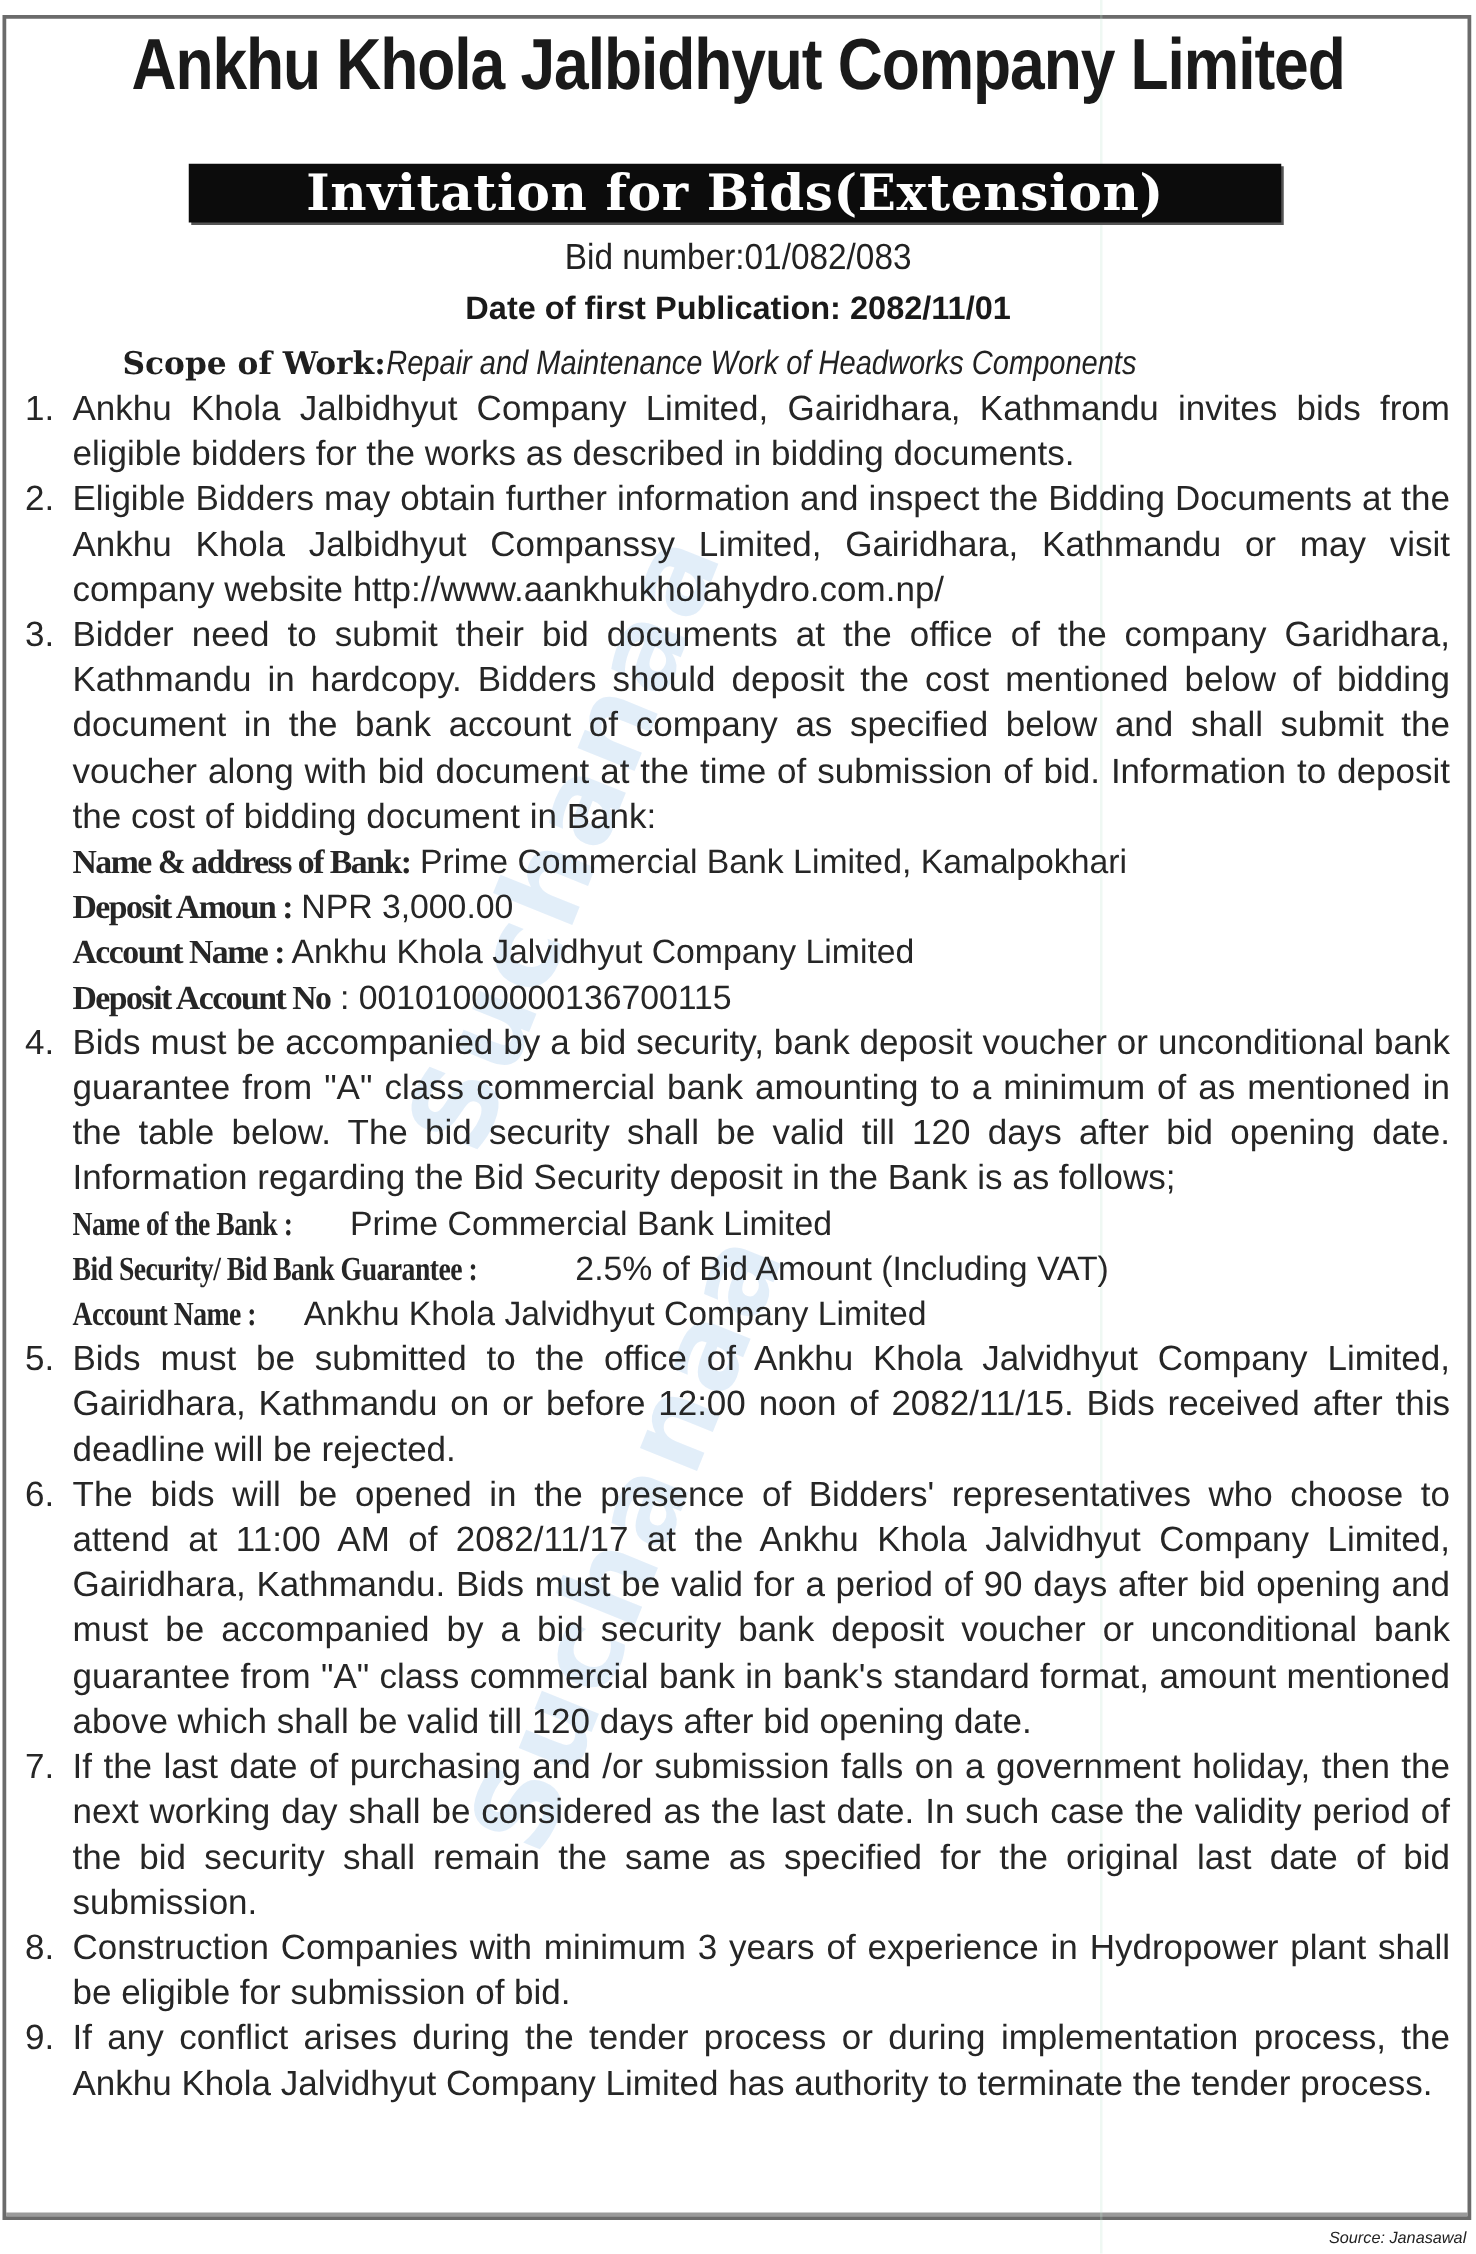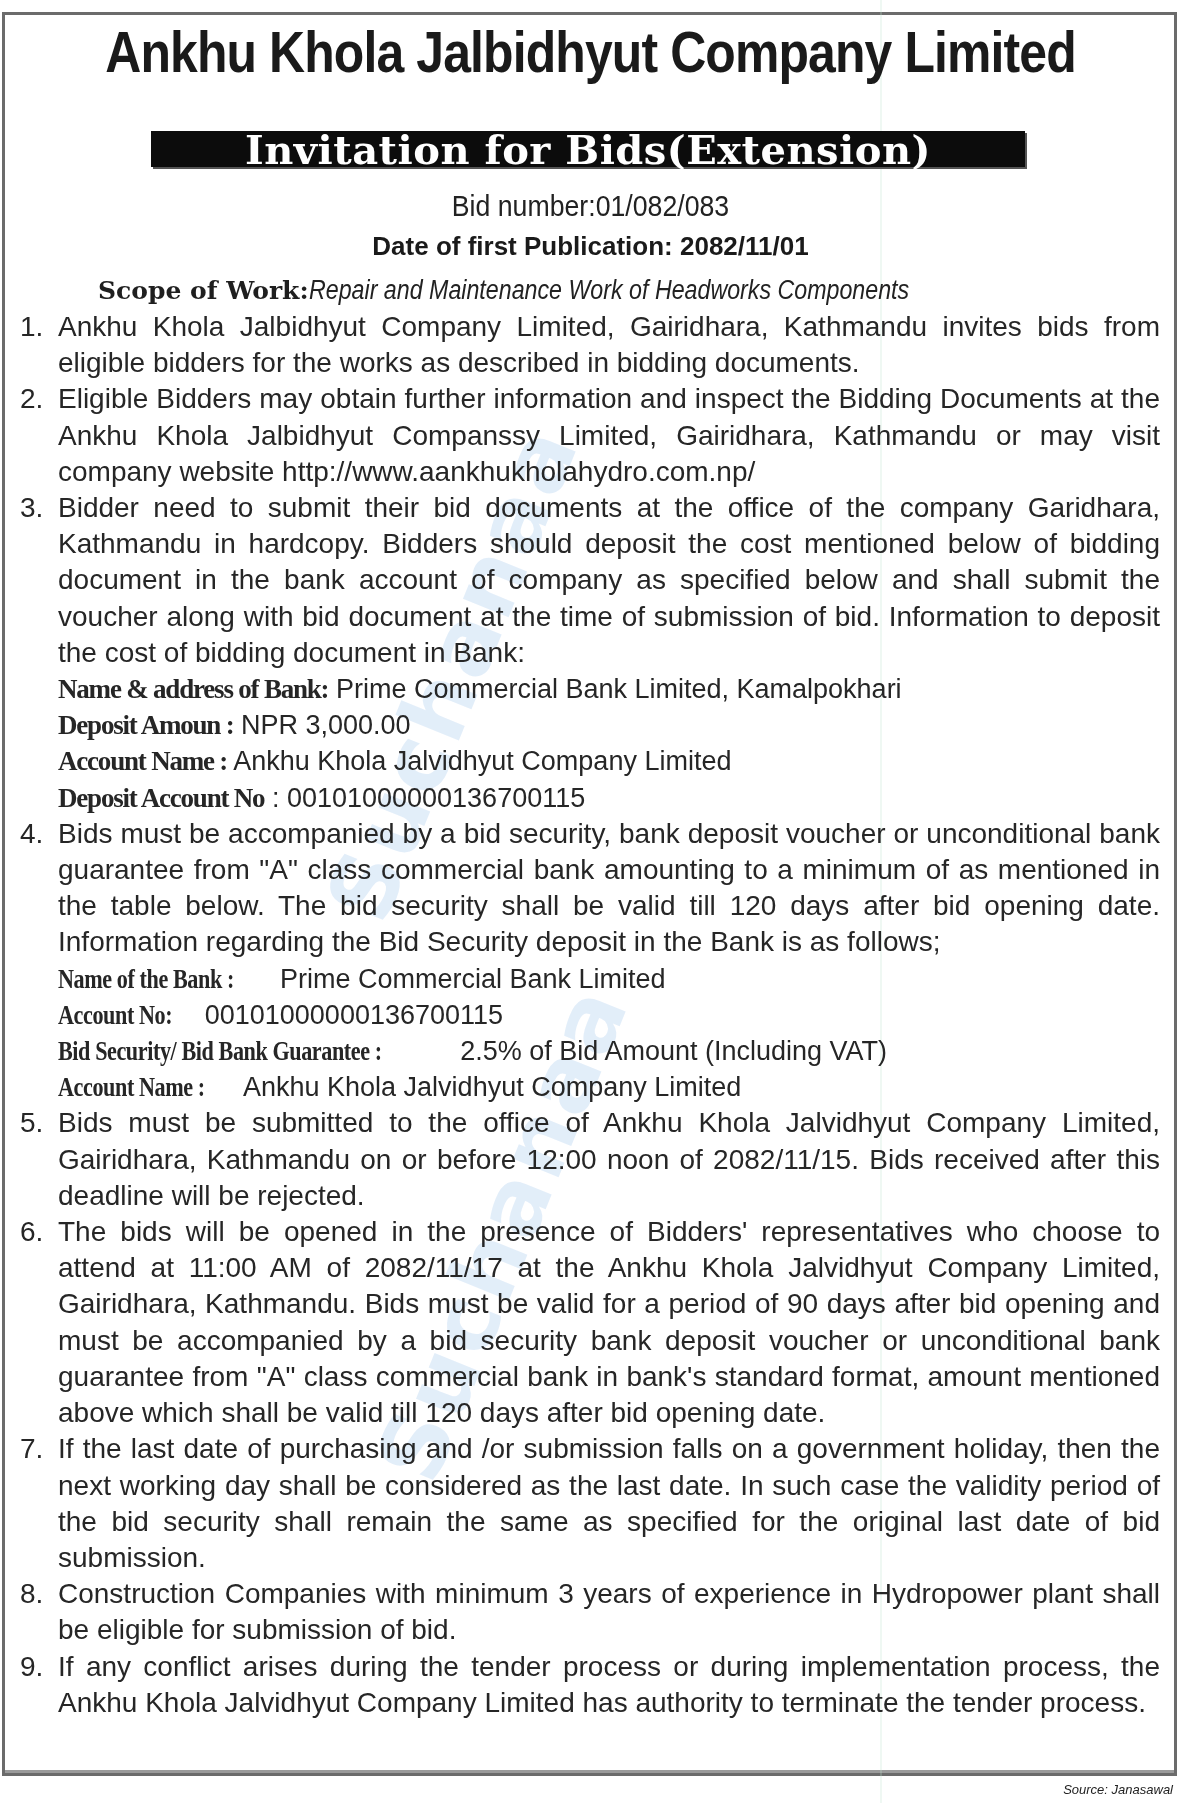--- a/index.html
+++ b/index.html
@@ -21,21 +21,21 @@
   .company {
     position: absolute; left: 0; right: 0; top: 18px; text-align: center;
     font-family: "Liberation Sans", sans-serif; font-weight: bold; font-size: 58px;
     letter-spacing: -1px; transform: scaleX(0.86); transform-origin: center; color: #1a1a1a;
   }
   .address {
     position: absolute; left: 0; right: 0; top: 90px; text-align: center;
     font-family: "DejaVu Serif", serif; font-weight: bold; font-size: 27px; color: #1a1a1a; margin-top: 48px;
   }
   .title-box {
-    position: absolute; left: 151px; top: 131px; width: 874px; height: 36px; background: #0c0c0c;
+    position: absolute; left: 151px; top: 131px; width: 874px; height: 47px; background: #0c0c0c;
     box-shadow: 2px 2px 0 #555; display: flex; align-items: center; justify-content: center;
   }
   .title-box span {
     font-family: "DejaVu Serif", serif; font-weight: bold; font-size: 40px; color: #ffffff; letter-spacing: 0.5px;
   }
   .bidno {
     position: absolute; left: 0; right: 0; top: 190px; text-align: center;
     font-size: 29px; color: #222; transform: scaleX(0.92);
   }
   .pubdate {
@@ -94,21 +94,20 @@
   <div class="kv"><span class="k1">Name &amp; address of Bank:</span><span> Prime Commercial Bank Limited, Kamalpokhari</span></div>
   <div class="kv"><span class="k1">Deposit Amoun :</span><span> NPR 3,000.00</span></div>
   <div class="kv"><span class="k1">Account Name :</span><span> Ankhu Khola Jalvidhyut Company Limited</span></div>
   <div class="kv"><span class="k1">Deposit Account No</span><span> : 00101000000136700115</span></div>
 
   <div class="item">
     <span class="num">4.</span>
     <span class="txt">Bids must be accompanied by a bid security, bank deposit voucher or unconditional bank guarantee from "A" class commercial bank amounting to a minimum of as mentioned in the table below. The bid security shall be valid till 120 days after bid opening date. Information regarding the Bid Security deposit in the Bank is as follows;</span>
   </div>
   <div class="kv"><span class="k2">Name of the Bank :</span><span> Prime Commercial Bank Limited</span></div>
-  <div class="kv"><span class="k2">Account No:</span><span> 00101000000136700115</span></div>
   <div class="kv"><span class="k2">Bid Security/ Bid Bank Guarantee :</span><span> 2.5% of Bid Amount (Including VAT)</span></div>
   <div class="kv"><span class="k2">Account Name :</span><span> Ankhu Khola Jalvidhyut Company Limited</span></div>
 
   <div class="item">
     <span class="num">5.</span>
     <span class="txt">Bids must be submitted to the office of Ankhu Khola Jalvidhyut Company Limited, Gairidhara, Kathmandu on or before 12:00 noon of 2082/11/15. Bids received after this deadline will be rejected.</span>
   </div>
   <div class="item">
     <span class="num">6.</span>
     <span class="txt">The bids will be opened in the presence of Bidders' representatives who choose to attend at 11:00 AM of 2082/11/17 at the Ankhu Khola Jalvidhyut Company Limited, Gairidhara, Kathmandu. Bids must be valid for a period of 90 days after bid opening and must be accompanied by a bid security bank deposit voucher or unconditional bank guarantee from "A" class commercial bank in bank's standard format, amount mentioned above which shall be valid till 120 days after bid opening date.</span>

